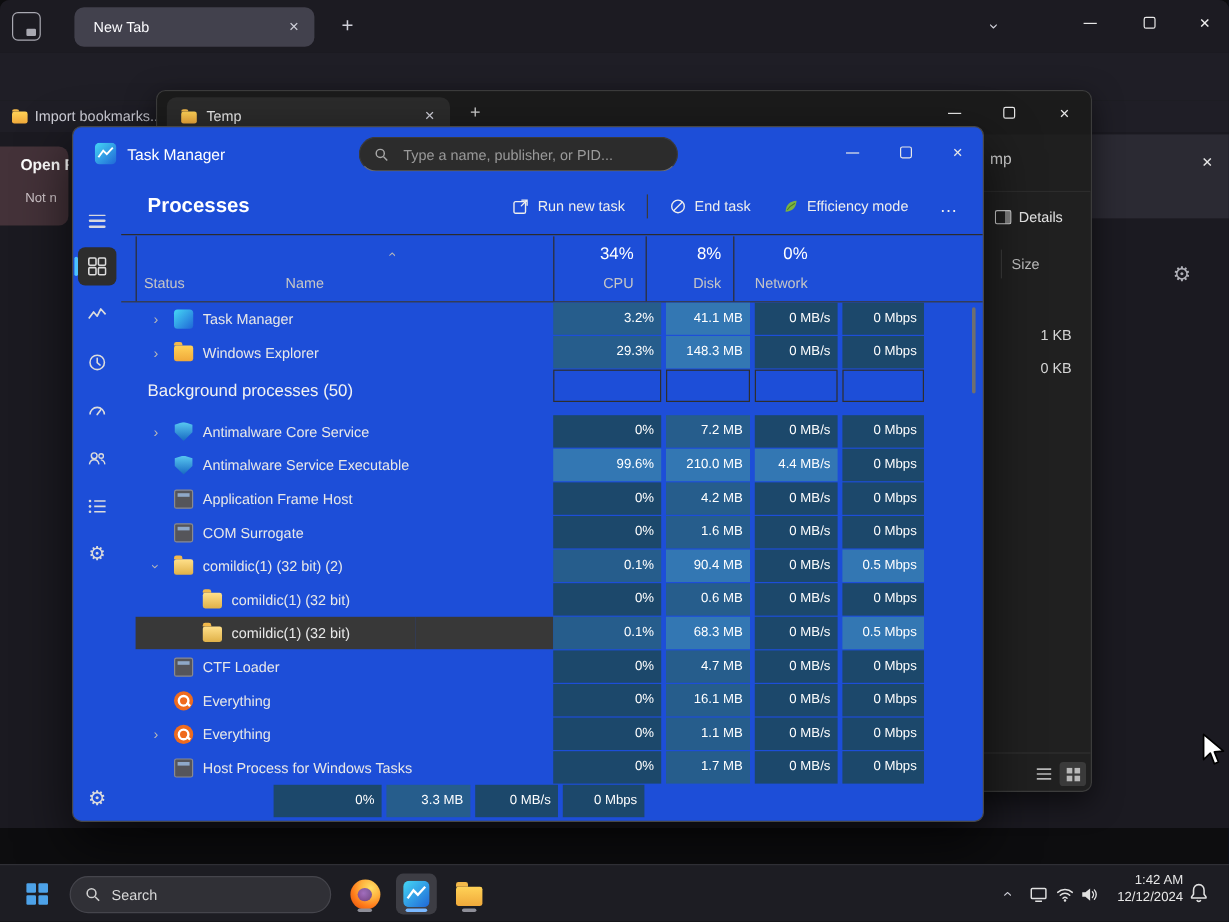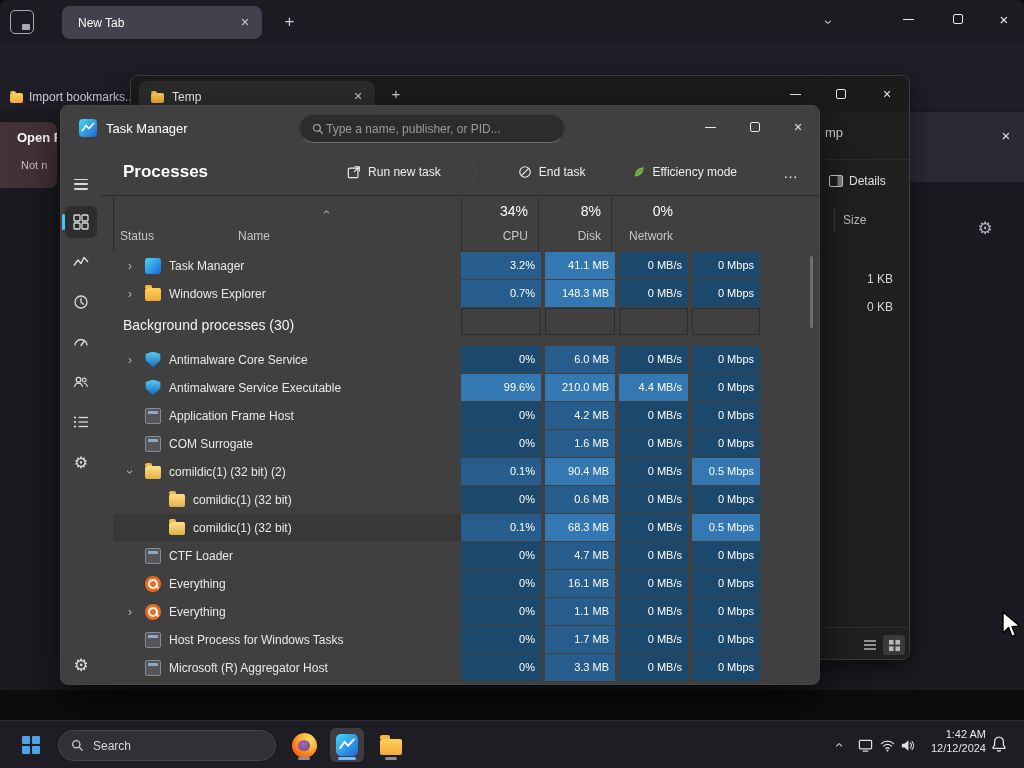--- a/index.html
+++ b/index.html
@@ -56,37 +56,37 @@
   .ex-addrfrag{position:absolute;left:694px;top:13px;font-size:13px;color:#cfcfcf}
   .ex-details{position:absolute;left:698px;top:98px;display:flex;align-items:center;gap:6px;font-size:12px;color:#e4e4e4}
   .ex-sizehdr{position:absolute;left:712px;top:137px;font-size:12px;color:#bdbdbd}
   .ex-coldiv{position:absolute;left:703px;top:132px;width:1px;height:24px;background:#3a3a3a}
   .ex-size{position:absolute;left:686px;width:76px;text-align:right;font-size:12px;color:#d6d6d6}
   .ex-statusbar{position:absolute;left:0;top:551px;width:100%;height:34px;border-top:1px solid #303030}
   .viewbtn{position:absolute;top:7px;width:22px;height:20px;display:flex;align-items:center;justify-content:center;border-radius:3px;color:#b8b8b8}
   .viewbtn.on{background:#3a3a3a}
 
   
-  #taskmgr{position:absolute;left:60px;top:105px;width:760px;height:580px;background:#404040;border:1px solid #474747;border-radius:8px;box-shadow:0 18px 44px rgba(0,0,0,.65);z-index:3;overflow:hidden}
+  #taskmgr{position:absolute;left:60px;top:105px;width:760px;height:580px;background:#1d4ed8;border:1px solid #474747;border-radius:8px;box-shadow:0 18px 44px rgba(0,0,0,.65);z-index:3;overflow:hidden}
   .tm-titlebar{position:absolute;left:0;top:0;width:100%;height:44px}
   .tm-appico{position:absolute;left:18px;top:13px}
   .tm-title{position:absolute;left:45px;top:15px;font-size:13px;color:#fff}
-  .tm-search{position:absolute;left:238px;top:8px;width:266px;height:29px;background:#2c2c2c;border:1px solid #3a3a3a;border-bottom-color:#6e6e6e;border-radius:15px;display:flex;align-items:center;gap:2px;padding-left:12px;color:#9a9a9a}
+  .tm-search{position:absolute;left:238px;top:8px;width:266px;height:29px;background:#2c2c2c;border:1px solid #3a3a3a;border-bottom-color:#6e6e6e;border-radius:15px;display:flex;align-items:center;gap:12px;padding-left:12px;color:#9a9a9a}
   .tm-search input{background:transparent;border:none;outline:none;color:#ddd;font-size:12px;width:220px}
   .tm-search input::placeholder{color:#9a9a9a}
   .tm-ctl{position:absolute;top:6px;width:42px;height:30px;display:flex;align-items:center;justify-content:center;color:#e8e8e8;font-size:14px;border-radius:4px}
   .tm-min{left:628px}.tm-max{left:673px}.tm-close{left:716px}
   .tm-rail{position:absolute;left:0;top:44px;width:40px;height:536px}
   .railbtn{position:absolute;left:4px;width:32px;height:32px;display:flex;align-items:center;justify-content:center;border-radius:6px;color:#dcdcdc}
   .railbtn.sel{background:#2d2d2d}
   .rail-accent{position:absolute;left:1px;width:3px;height:16px;background:var(--accent);border-radius:2px}
   .tm-settings{position:absolute;left:8px;top:504px;width:24px;height:24px;color:#dcdcdc;font-size:17px;text-align:center;line-height:24px}
   .tm-toolbar{position:absolute;left:40px;right:0;top:50px;height:40px;border-bottom:1px solid #2c2c2c}
   .tm-pagetitle{position:absolute;left:22px;top:6px;font-size:17px;font-weight:600;color:#fff}
-  .tm-actions{position:absolute;right:12px;top:4px;display:flex;align-items:center;gap:30px}
+  .tm-actions{position:absolute;right:12px;top:4px;display:flex;align-items:center;gap:10px}
   .tmbtn{display:flex;align-items:center;gap:7px;font-size:12px;color:#eee;padding:5px 8px;border-radius:4px}
   .vdiv{width:1px;height:20px;background:#3a3a3a}
   .morebtn{font-size:15px;color:#eee;padding:0 8px;letter-spacing:1px}
   .tm-colheader{position:absolute;left:40px;right:0;top:91px;height:55px;display:flex;padding-left:12px;border-bottom:1px solid #3a3a3a}
   .hc{position:relative;height:100%}
   .hc .hl{position:absolute;bottom:8px;left:10px;font-size:12px;color:#c6c6c6}
   .hc.status{border-left:1px solid #2d2d2d}
   .hc.status .hl{left:6px}
   .hc.heat{border-left:1px solid #2d2d2d;margin-right:4px}
   .hc.heat .pct{position:absolute;top:6px;right:6px;font-size:14px;color:#fff}
@@ -96,21 +96,21 @@
   .collapse-chev{position:absolute;left:96px;top:8px;font-size:12px;color:#b8b8b8;display:inline-block}
   #tm-rows{position:absolute;left:40px;right:0;top:146px;bottom:0;overflow:hidden;padding-left:12px}
   .tm-row{display:flex;height:27px;margin-bottom:1px;align-items:stretch}
   .c-name{width:233px;display:flex;align-items:center;overflow:hidden;white-space:nowrap;font-size:12px;color:#e8e8e8}
   .c-name .chev{margin-left:10px;width:14px;font-size:12px;color:#b8b8b8;flex:none;text-align:center}
   .c-name .chev.down{transform:rotate(90deg)}
   .tm-row.child .c-name .chev{margin-left:34px}
   .c-name .nm{margin-left:8px}
   .c-status{width:115px;flex:none}
   .tm-row.sel .c-name,.tm-row.sel .c-status{background:#383838}
-  .c-heat{width:80px;flex:none;margin-right:4px;font-size:11px;color:#fff;text-align:right;padding-right:6px;line-height:27px;background:var(--heat2);height:27px}
+  .c-heat{width:90px;flex:none;margin-right:4px;font-size:11px;color:#fff;text-align:right;padding-right:6px;line-height:27px;background:var(--heat2);height:27px}
   .c-heat.memory{width:70px}.c-heat.disk{width:69px}.c-heat.network{width:68px}
   .c-heat.h1{background:var(--heat1)}.c-heat.h3{background:var(--heat3)}
   .c-heat.empty{background:transparent;border:1px solid #2e2e2e}
   .tm-section{display:flex;height:37px;margin-bottom:1px;align-items:flex-start}
   .c-sect{width:348px;flex:none;font-size:14px;color:#f2f2f2;padding-left:10px;line-height:34px;white-space:nowrap}
   .tm-scroll{position:absolute;right:6px;top:150px;width:3px;height:72px;background:#6f6f6f;border-radius:2px}
   .pic{width:16px;height:16px;flex:none;margin-left:8px;border-radius:3px;position:relative}
   .pic.taskmgr-icon{background:linear-gradient(135deg,#45d7f5,#1f66d6)}
   .pic.folder-icon,.pic.installer-icon{height:13px;margin-top:2px;border-radius:2px;background:linear-gradient(180deg,#ffd257,#f0a93a)}
   .pic.installer-icon{background:linear-gradient(180deg,#ffe08a,#e0b148)}
@@ -422,41 +422,41 @@
         <div class="c-heat disk h1">0 MB/s</div>
         <div class="c-heat network h1">0 Mbps</div>
       </div>
       <div class="tm-row">
         <div class="c-name">
           <span class="chev ">›</span>
           <span class="pic folder-icon"></span>
           <span class="nm">Windows Explorer</span>
         </div>
         <div class="c-status"></div>
-        <div class="c-heat cpu h2">0.7%</div>
+        <div class="c-heat cpu h2">29.3%</div>
         <div class="c-heat memory h3">148.3 MB</div>
         <div class="c-heat disk h1">0 MB/s</div>
         <div class="c-heat network h1">0 Mbps</div>
       </div>
       <div class="tm-section">
-        <div class="c-sect">Background processes (30)</div>
+        <div class="c-sect">Background processes (50)</div>
         <div class="c-heat cpu empty"></div>
         <div class="c-heat memory empty"></div>
         <div class="c-heat disk empty"></div>
         <div class="c-heat network empty"></div>
       </div>
       <div class="tm-row">
         <div class="c-name">
           <span class="chev ">›</span>
           <span class="pic shield-icon"></span>
           <span class="nm">Antimalware Core Service</span>
         </div>
         <div class="c-status"></div>
         <div class="c-heat cpu h1">0%</div>
-        <div class="c-heat memory h2">6.0 MB</div>
+        <div class="c-heat memory h2">7.2 MB</div>
         <div class="c-heat disk h1">0 MB/s</div>
         <div class="c-heat network h1">0 Mbps</div>
       </div>
       <div class="tm-row">
         <div class="c-name">
           <span class="chev"></span>
           <span class="pic shield-icon"></span>
           <span class="nm">Antimalware Service Executable</span>
         </div>
         <div class="c-status"></div>
@@ -567,25 +567,20 @@
           <span class="pic generic-app-icon"></span>
           <span class="nm">Host Process for Windows Tasks</span>
         </div>
         <div class="c-status"></div>
         <div class="c-heat cpu h1">0%</div>
         <div class="c-heat memory h2">1.7 MB</div>
         <div class="c-heat disk h1">0 MB/s</div>
         <div class="c-heat network h1">0 Mbps</div>
       </div>
       <div class="tm-row">
-        <div class="c-name">
-          <span class="chev"></span>
-          <span class="pic generic-app-icon"></span>
-          <span class="nm">Microsoft (R) Aggregator Host</span>
-        </div>
         <div class="c-status"></div>
         <div class="c-heat cpu h1">0%</div>
         <div class="c-heat memory h2">3.3 MB</div>
         <div class="c-heat disk h1">0 MB/s</div>
         <div class="c-heat network h1">0 Mbps</div>
       </div>
     </div>
   <div class="tm-scroll"></div>
 </div>
 

